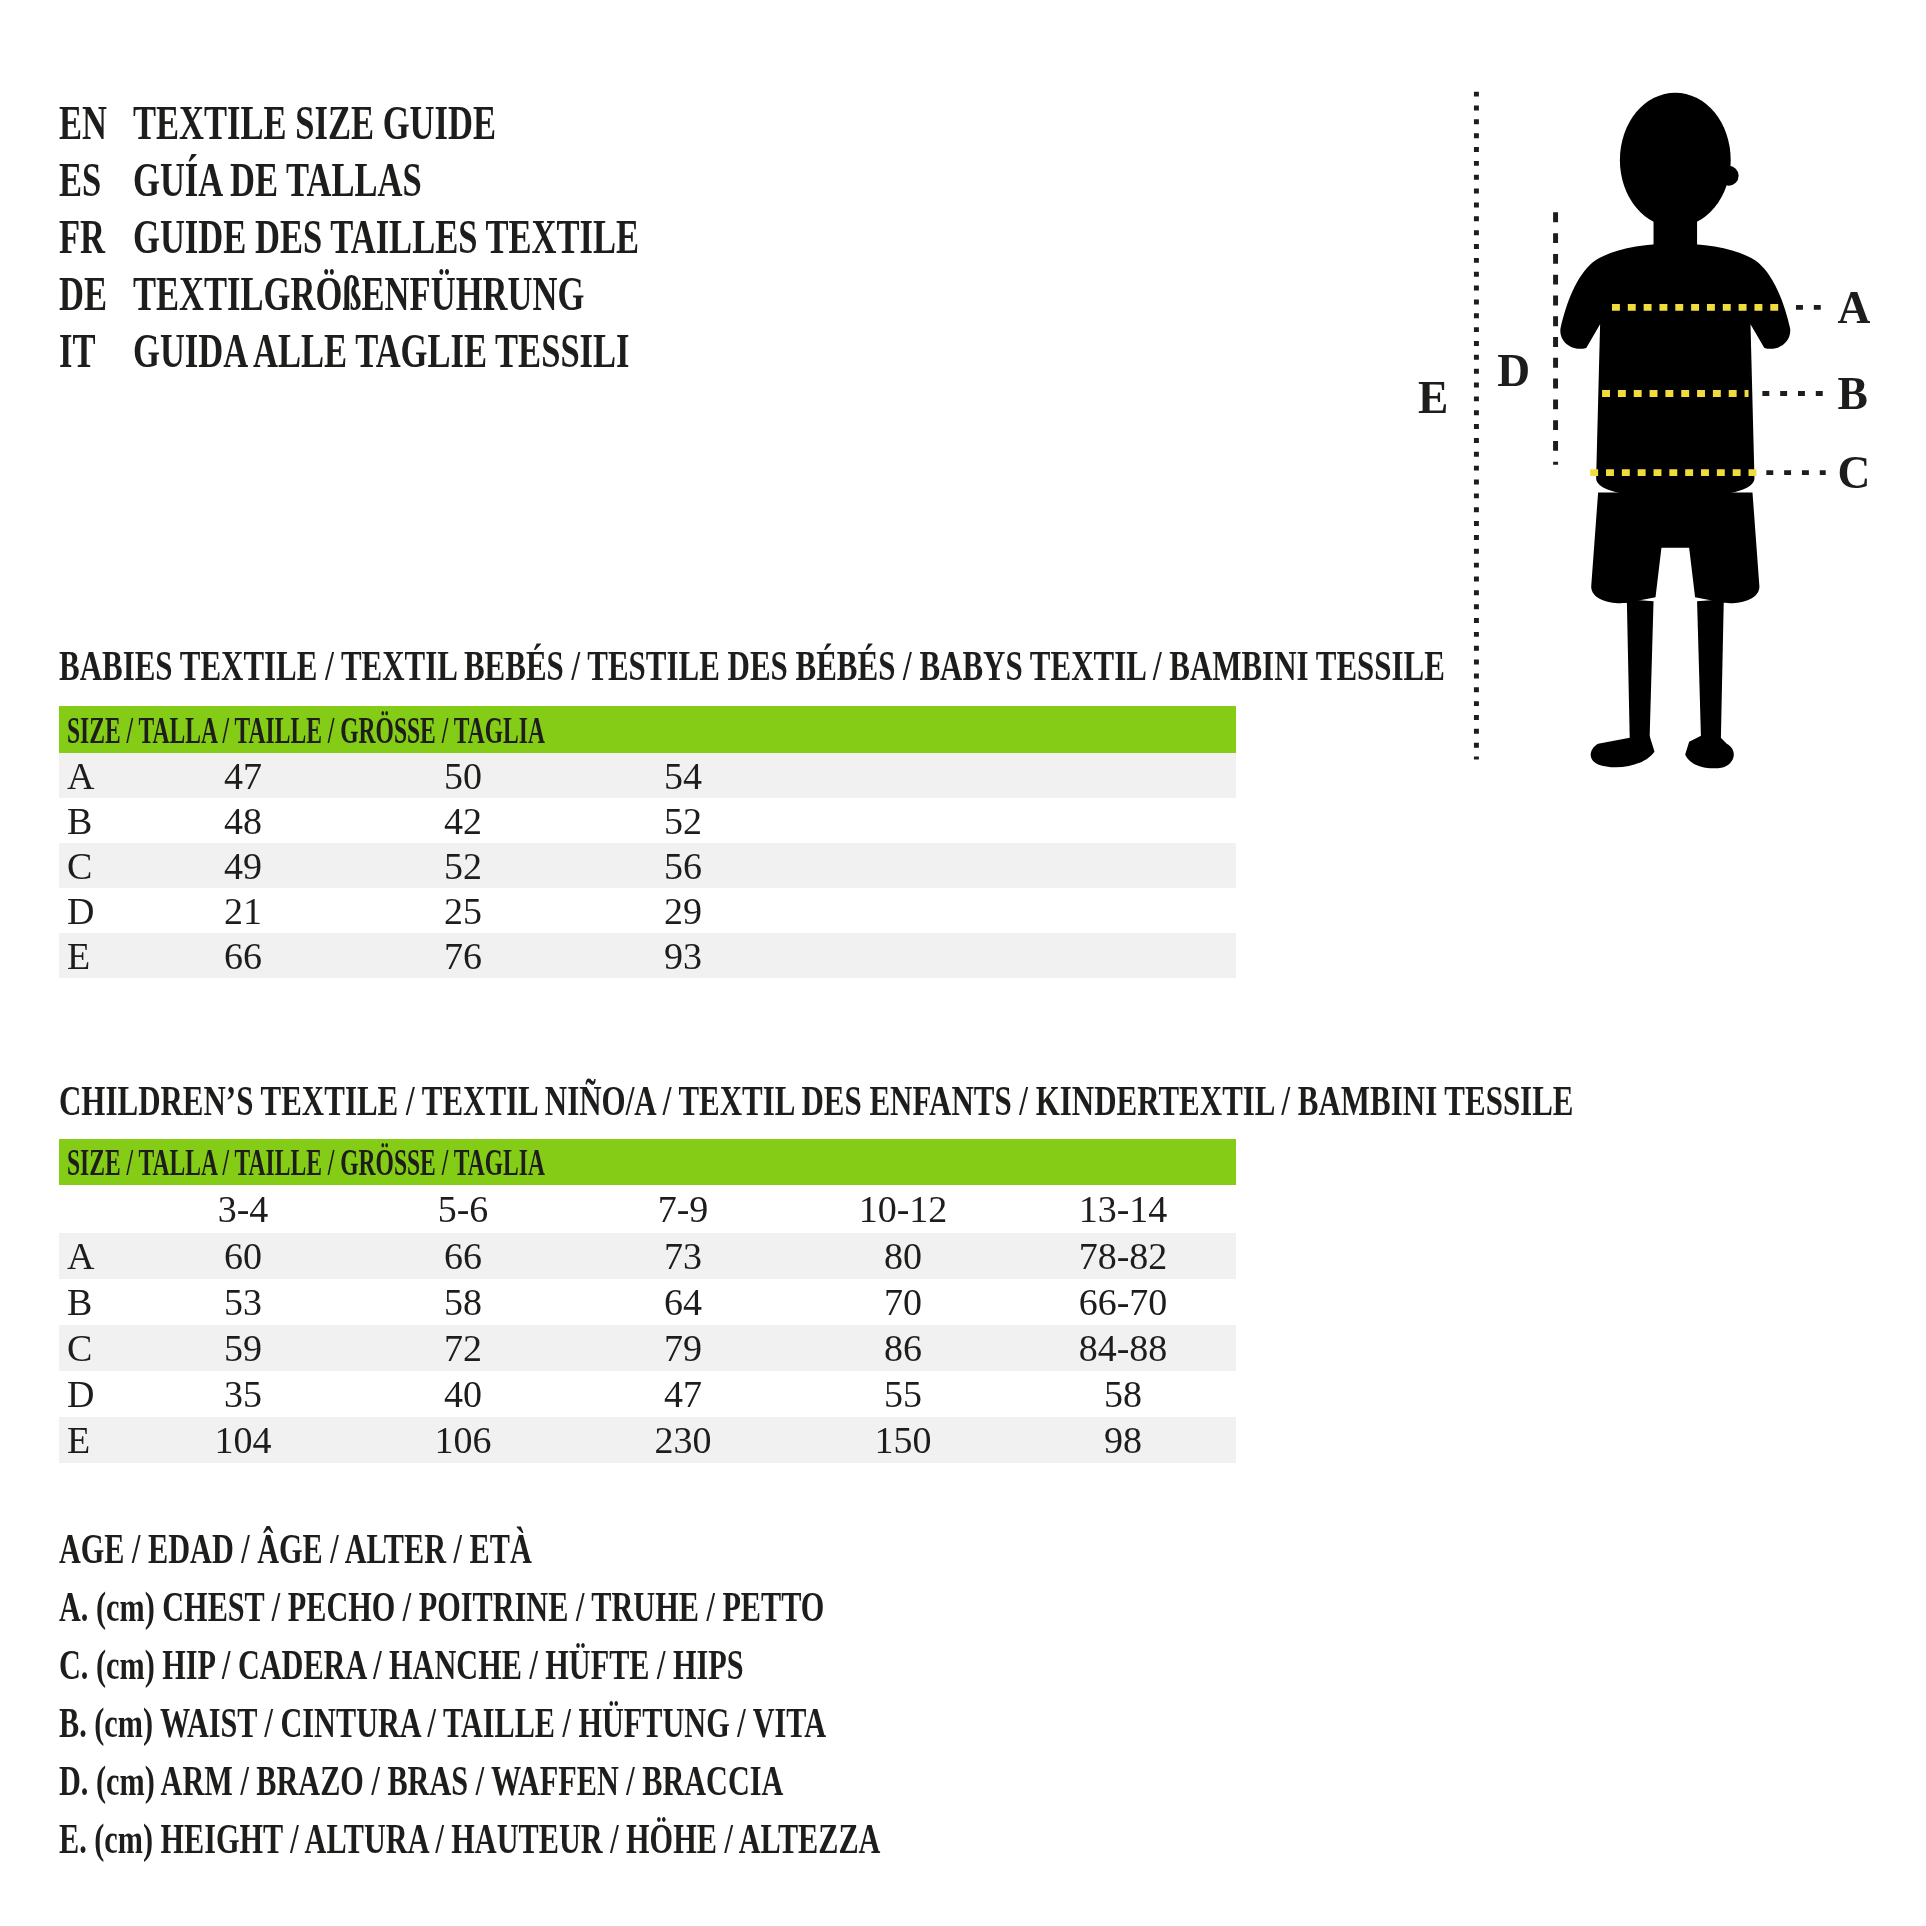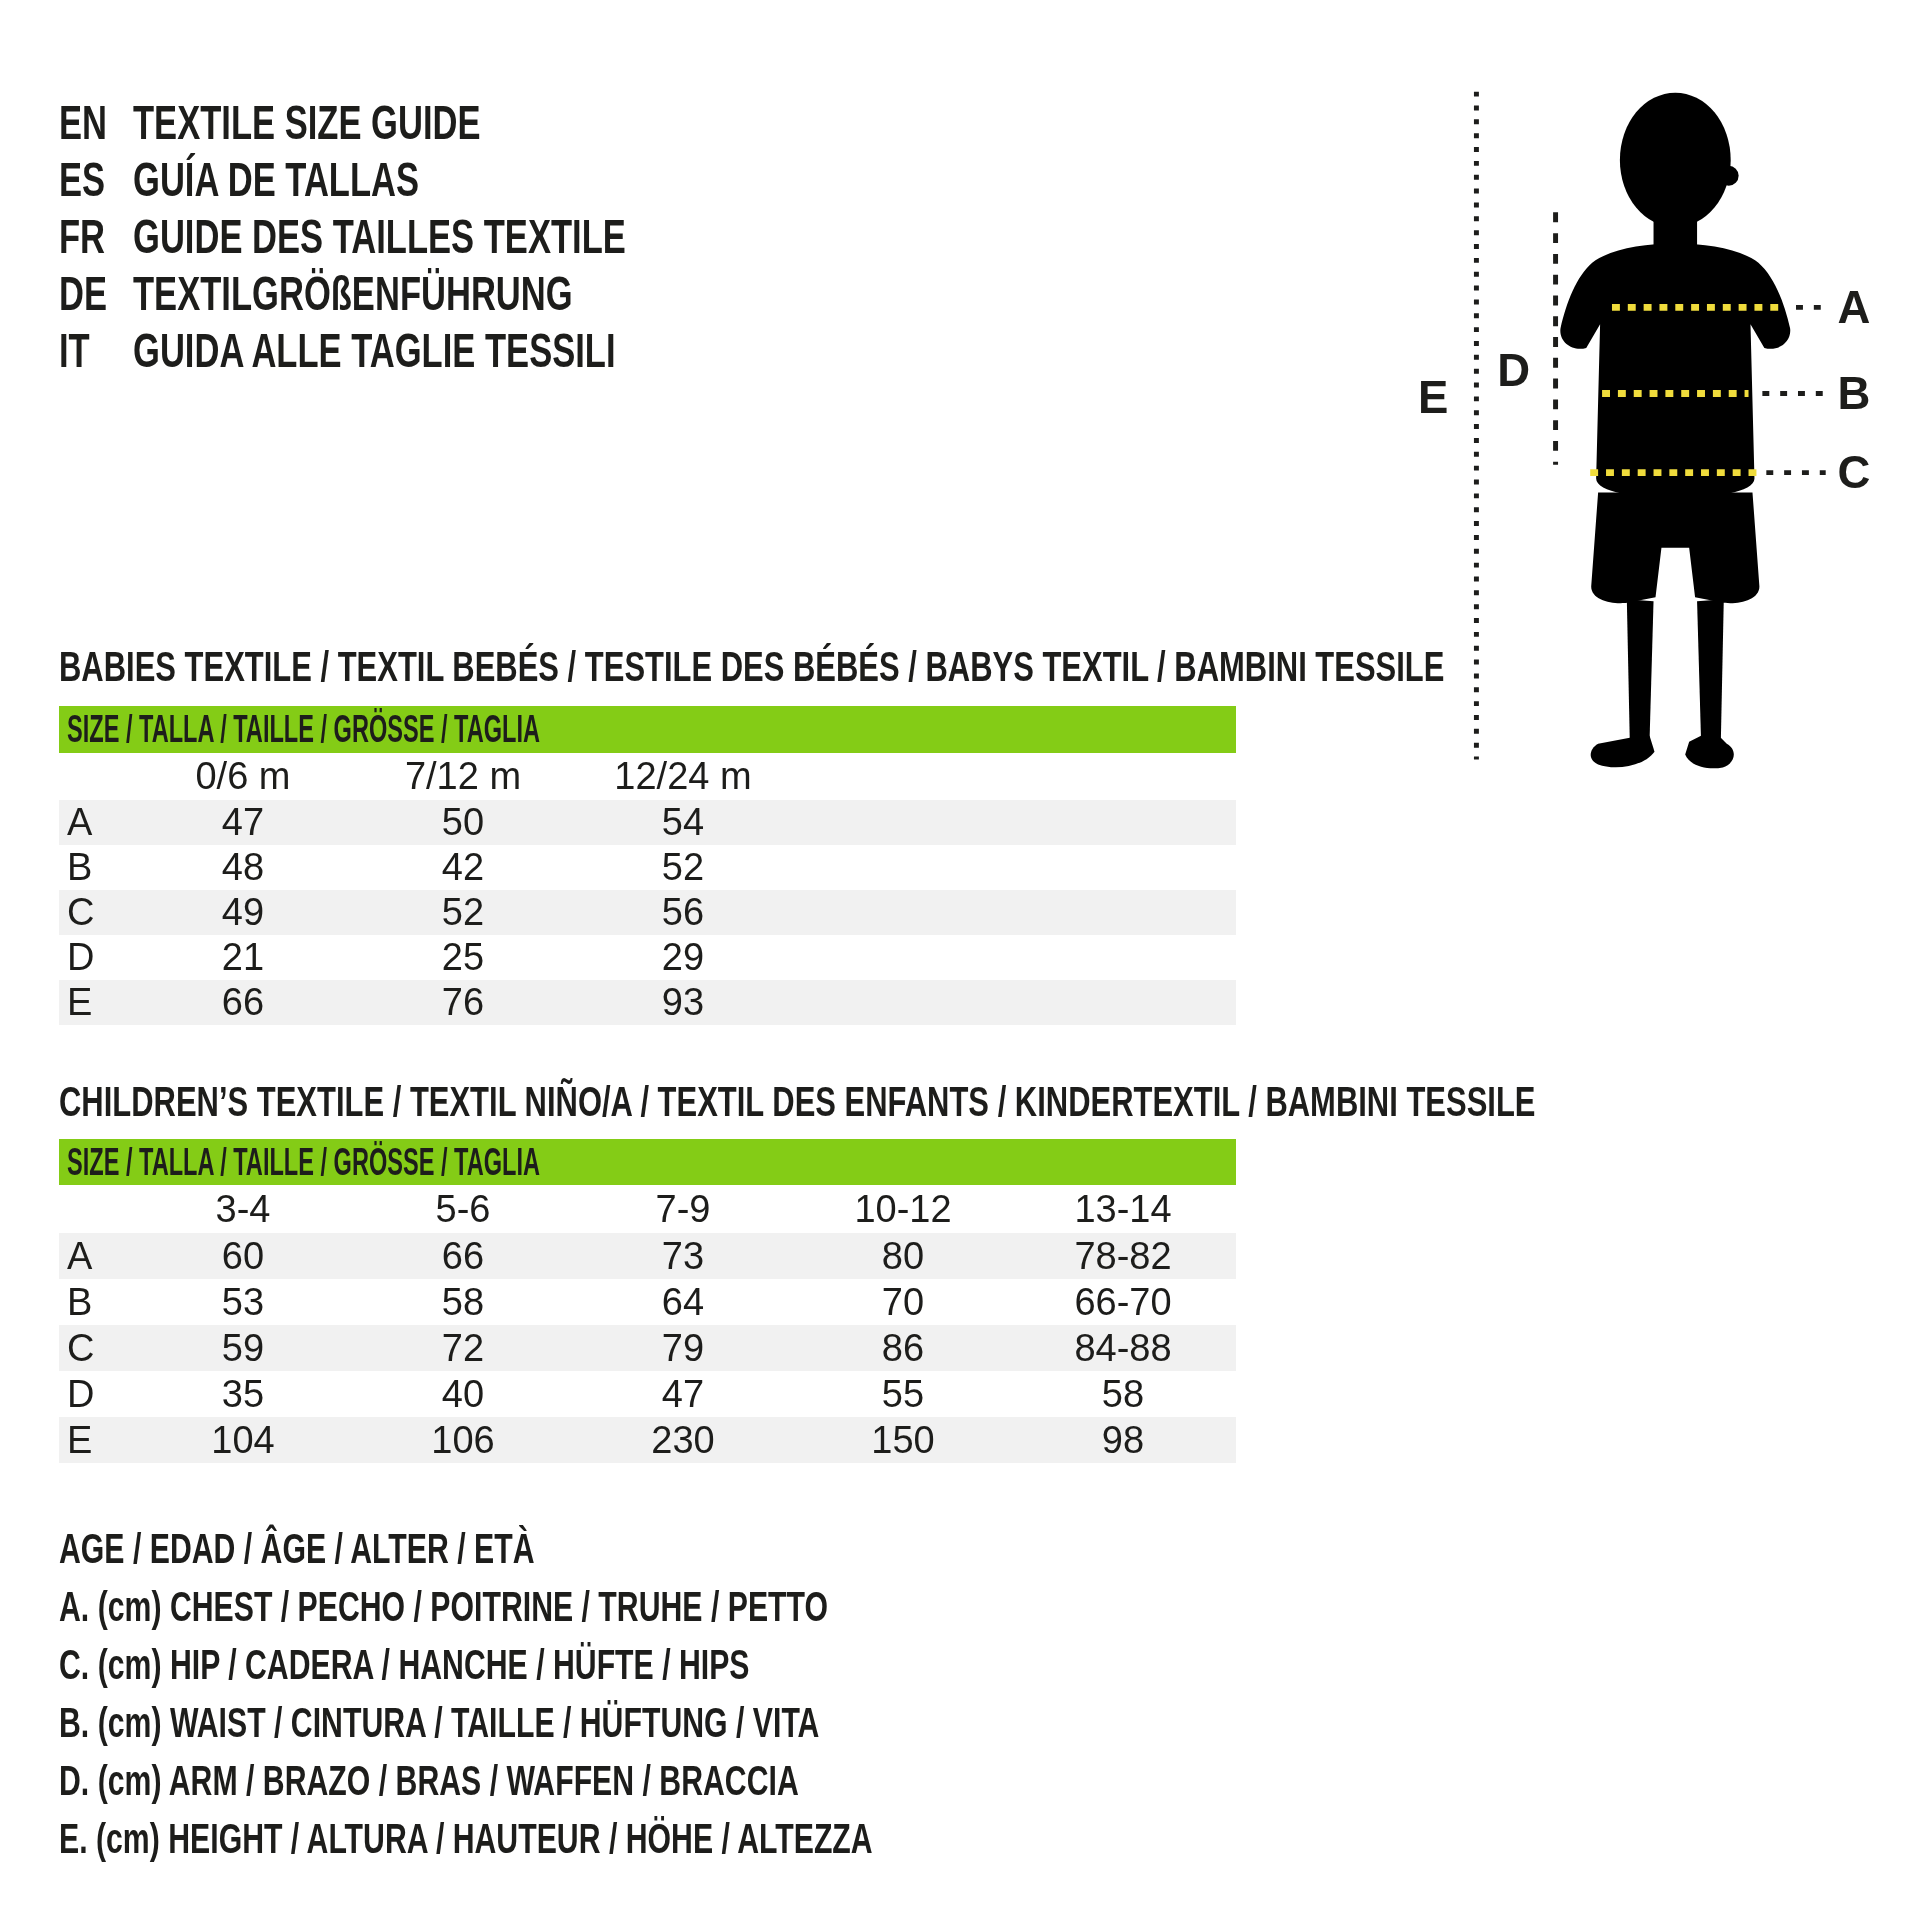--- a/index.html
+++ b/index.html
@@ -1,21 +1,21 @@
 <!DOCTYPE html>
 <html><head>
 <meta charset="utf-8">
 <style>
   html, body { margin: 0; padding: 0; background: #ffffff; }
   .canvas {
     position: relative;
     width: 1927px;
     height: 1927px;
     background: #ffffff;
-    font-family: Liberation Sans, sans-serif;
+    font-family: Liberation Serif, serif;
     color: #1d1d1b;
     overflow: hidden;
   }
   .cond {
     display: inline-block;
     transform: scaleX(0.72);
     transform-origin: 0 50%;
     white-space: nowrap;
   }
   .cond2 {
@@ -95,26 +95,20 @@
     </div>
   </div>
 
   <div class="section-heading heading-babies">
     <span class="cond">BABIES TEXTILE / TEXTIL BEBÉS / TESTILE DES BÉBÉS / BABYS TEXTIL / BAMBINI TESSILE</span>
   </div>
 
   <div class="size-table table-babies">
     <div class="size-bar">
       <span class="cond2">SIZE / TALLA / TAILLE / GRÖSSE / TAGLIA</span>
-    </div>
-    <div class="t-row col-head">
-      <span class="lbl"></span>
-      <span class="val">0/6 m</span>
-      <span class="val">7/12 m</span>
-      <span class="val">12/24 m</span>
     </div>
     <div class="t-row data-row stripe">
       <span class="lbl">A</span>
       <span class="val">47</span>
       <span class="val">50</span>
       <span class="val">54</span>
     </div>
     <div class="t-row data-row">
       <span class="lbl">B</span>
       <span class="val">48</span>

